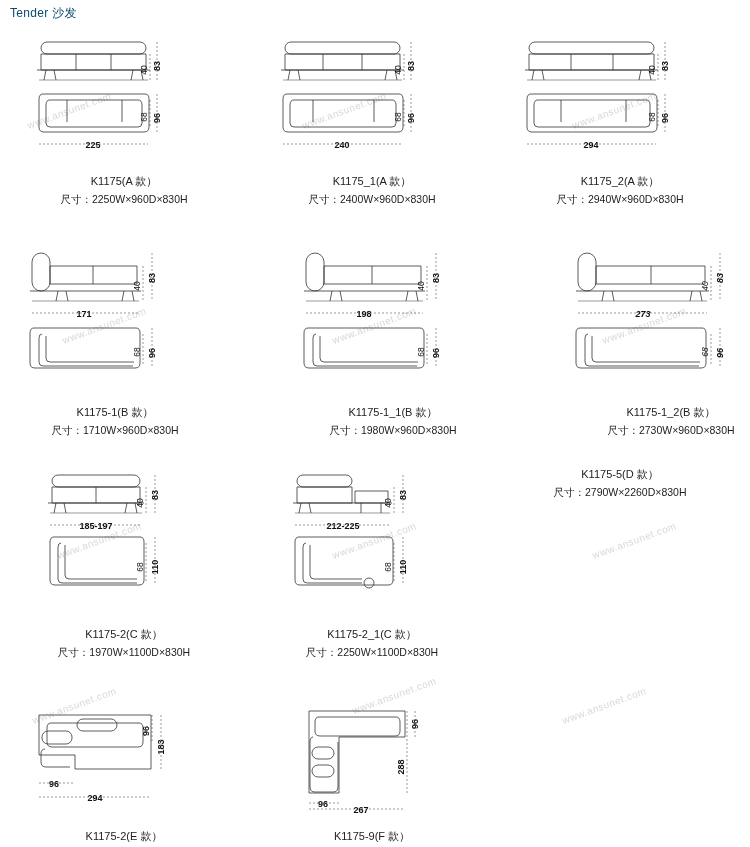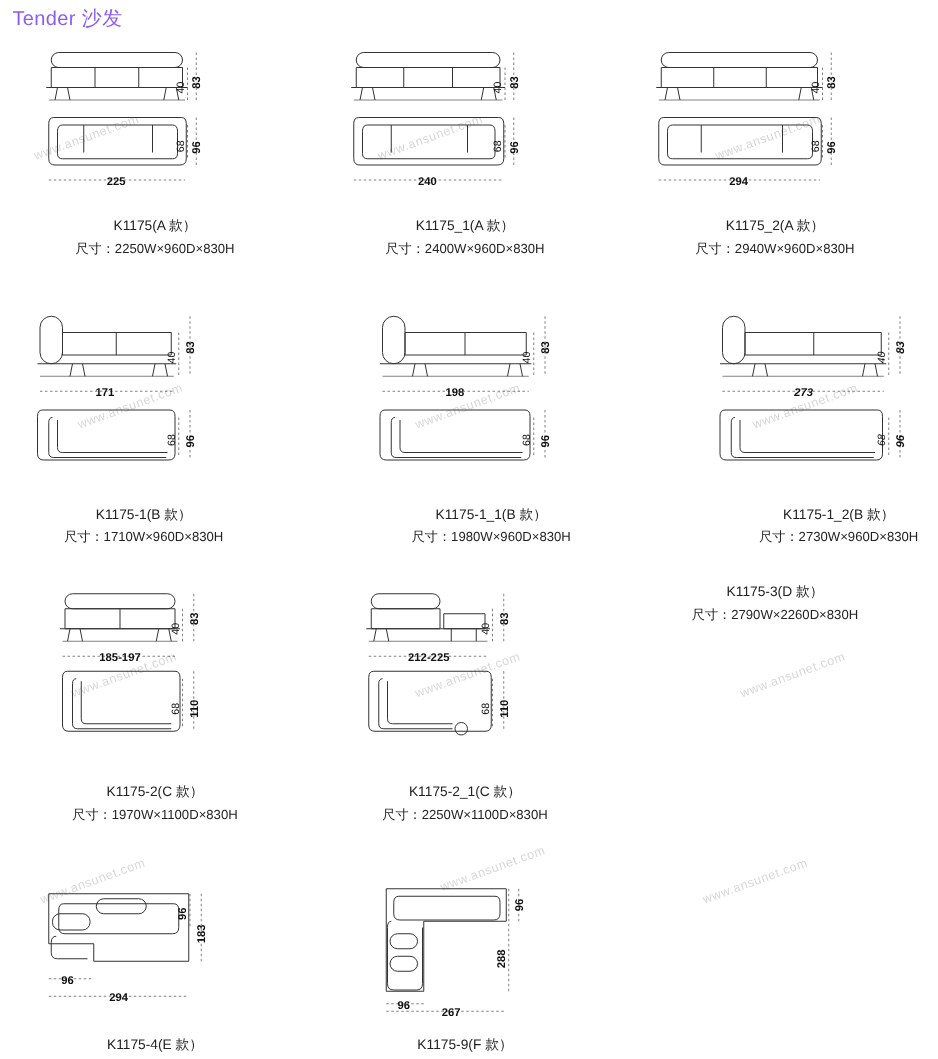--- a/index.html
+++ b/index.html
@@ -7,22 +7,22 @@
     width:750px;height:847px;
     background:#ffffff;
     font-family:"Liberation Sans","DejaVu Sans",sans-serif;
     color:#222;
     position:relative;
     overflow:hidden;
   }
   .page-title{
     position:absolute;
     left:10px;top:5px;
-    font-size:16px;
-    color:#8b5cf6;
+    font-size:12px;
+    color:#0c4a6e;
     letter-spacing:0.3px;
   }
   .grid{
     position:absolute;
     left:0;top:22px;
     width:750px;
   }
   .row{
     display:flex;
     width:744px;
@@ -361,21 +361,21 @@
           <text class="vlbl" x="149" y="102" transform="rotate(-90 149 102)" text-anchor="middle">110</text>
           <text class="lbl-small" x="134" y="102" transform="rotate(-90 134 102)" text-anchor="middle">68</text>
           <text class="lbl" x="86" y="64" text-anchor="middle">212-225</text>
         </svg>
       </div>
       <div class="caption">K1175-2_1(C 款）</div>
       <div class="spec">尺寸：2250W×1100D×830H</div>
     </div>
 
     <div class="cell">
-      <div class="caption">K1175-3(D 款）</div>
+      <div class="caption">K1175-5(D 款）</div>
       <div class="spec">尺寸：2790W×2260D×830H</div>
     </div>
   </div>
 
   <div class="row" style="margin-top:38px;">
 
     <div class="cell">
       <div class="drawing" style="height:130px;">
         <svg width="230" height="130" viewBox="0 0 230 130">
           <g stroke="#333" fill="none" stroke-width="0.8">
@@ -389,21 +389,21 @@
             <line x1="143" y1="18" x2="143" y2="44" stroke-dasharray="2,2" stroke-width="0.5"></line>
             <line x1="30" y1="86" x2="66" y2="86" stroke-dasharray="2,2" stroke-width="0.5"></line>
             <line x1="30" y1="100" x2="142" y2="100" stroke-dasharray="2,2" stroke-width="0.5"></line>
           </g>
           <text class="vlbl" x="155" y="50" transform="rotate(-90 155 50)" text-anchor="middle">183</text>
           <text class="vlbl" x="140" y="34" transform="rotate(-90 140 34)" text-anchor="middle">96</text>
           <text class="lbl" x="45" y="90" text-anchor="middle">96</text>
           <text class="lbl" x="86" y="104" text-anchor="middle">294</text>
         </svg>
       </div>
-      <div class="caption">K1175-4(E 款）</div>
+      <div class="caption">K1175-2(E 款）</div>
 
     </div>
 
     <div class="cell">
       <div class="drawing" style="height:130px;">
         <svg width="230" height="130" viewBox="0 0 230 130">
           <g stroke="#333" fill="none" stroke-width="0.8">
             <path d="M52 14 L148 14 L148 40 L82 40 L82 96 L52 96 Z"></path>
             <path d="M62 20 q-4 0 -4 5 l0 9 q0 5 5 5 l75 0 q5 0 5 -5 l0 -9 q0 -5 -4 -5 Z"></path>
             <path d="M56 40 q-3 0 -3 5 l0 45 q0 5 5 5 l18 0 q5 0 5 -5 l0 -45"></path>

